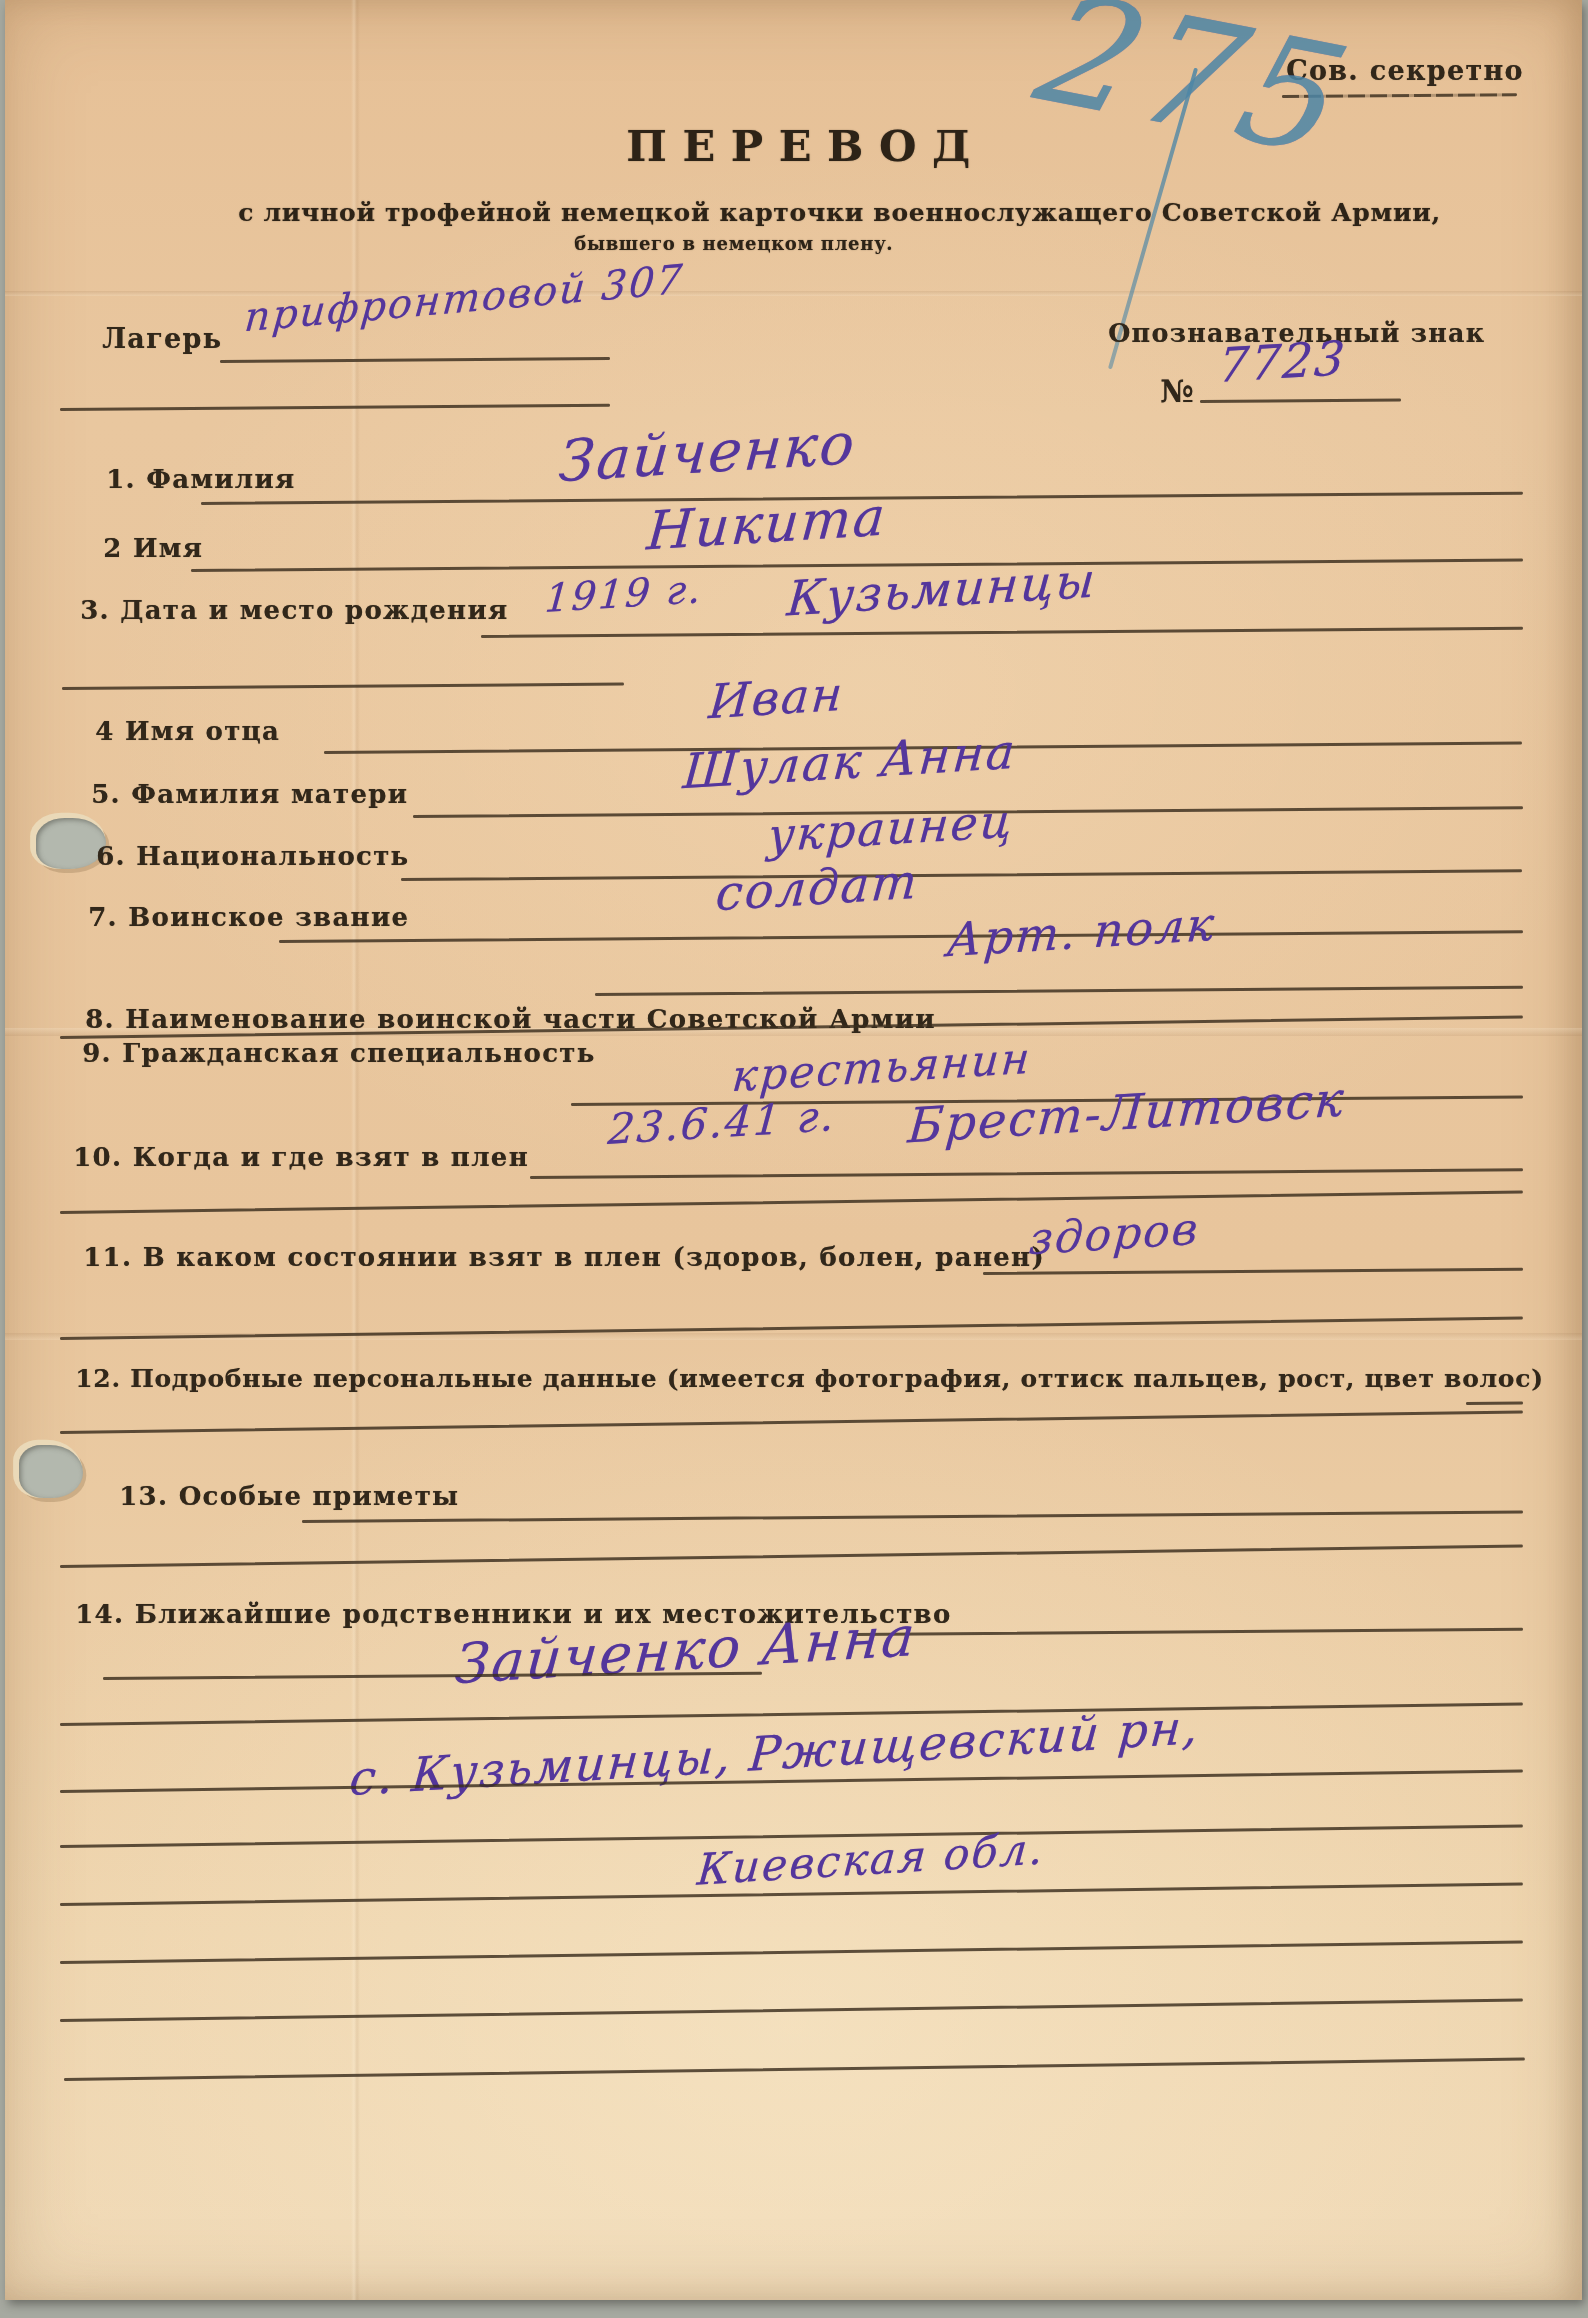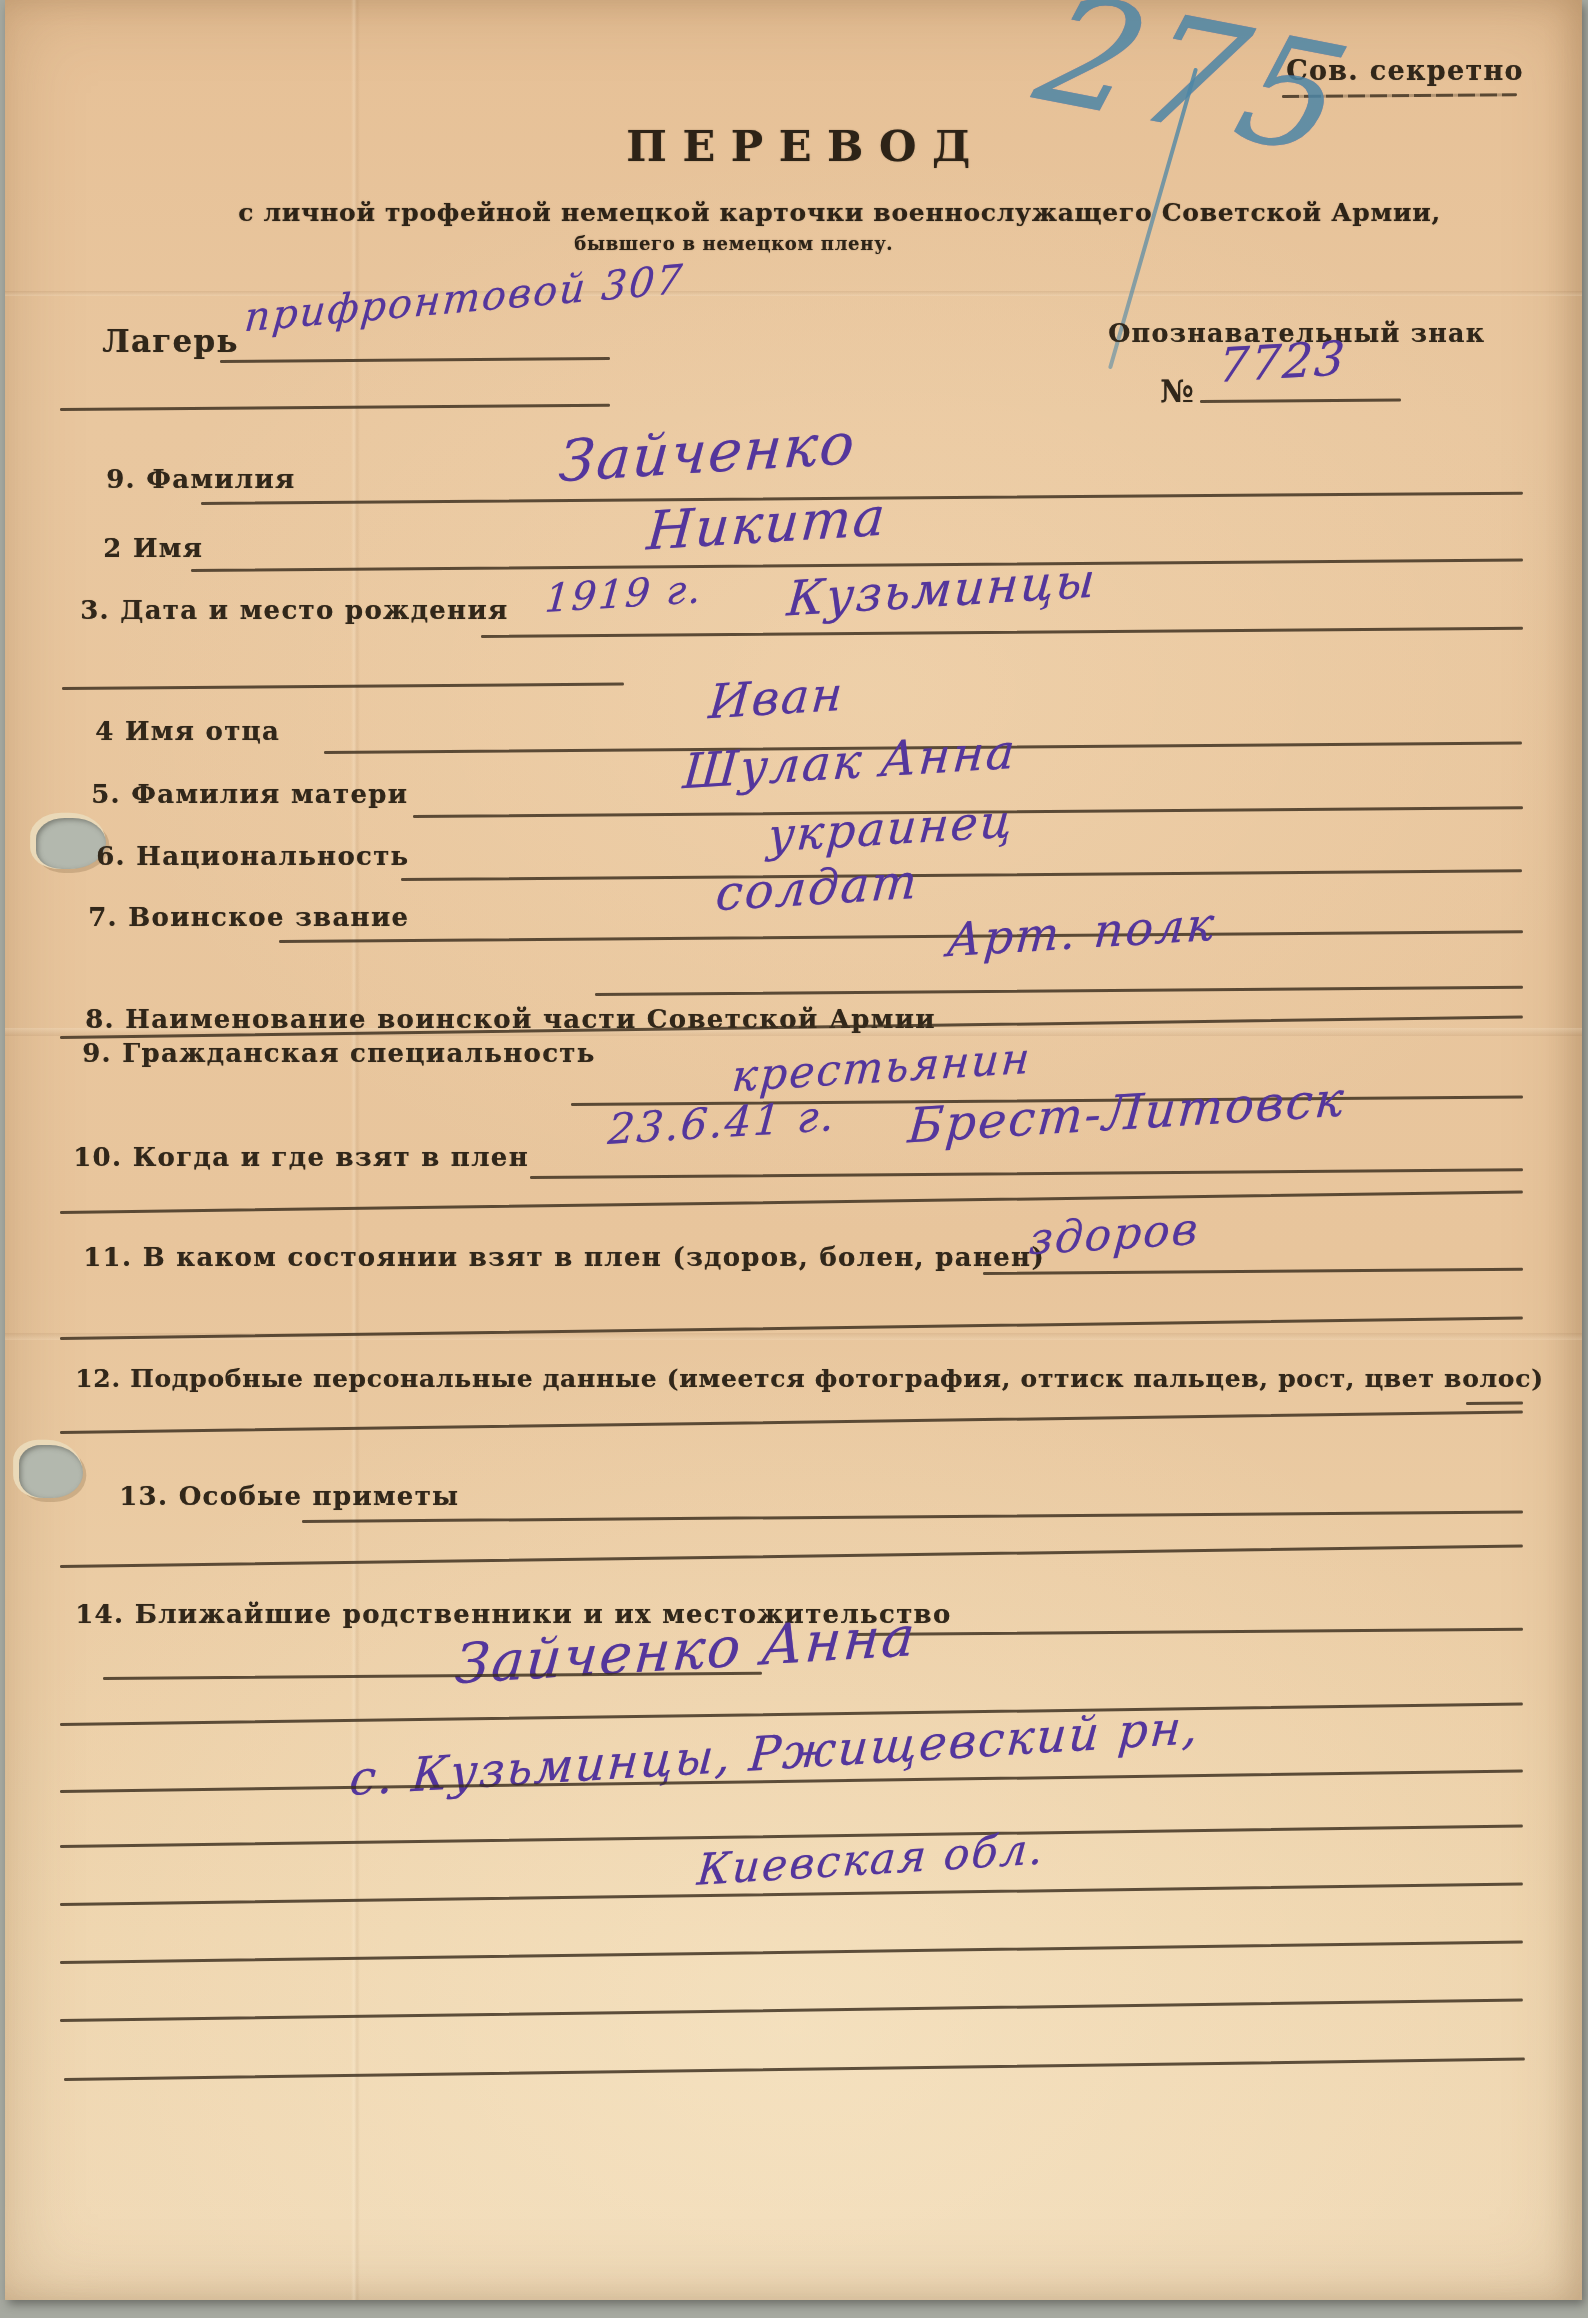--- a/index.html
+++ b/index.html
@@ -40,31 +40,31 @@
     <div class="lbl" style="left:1281px;top:55px;font-size:27px;">Сов. секретно</div>
     <div class="line" style="left:1277px;top:95px;width:235px;height:3.3px;background:repeating-linear-gradient(90deg,#3a2d1d 0 17px,rgba(58,45,29,.35) 17px 22px);"></div>
 
     <div class="hw blue" style="left:1038px;top:-11.7px;font-size:151px;letter-spacing:5.2px;opacity:.85;transform:rotate(11deg) skewX(-6deg);">275</div>
     <div class="crease" style="left:1146px;top:62px;width:3.9px;height:313px;background:linear-gradient(180deg,rgba(77,134,166,.85),rgba(77,134,166,.55));transform:rotate(16deg);border-radius:2px;"></div>
 
     <div class="title" style="left:233px;top:198px;font-size:25px;letter-spacing:0.7px;">с личной трофейной немецкой карточки военнослужащего Советской Армии,</div>
     <div class="title" style="left:621px;top:121px;font-size:43px;letter-spacing:15.6px;">ПЕРЕВОД</div>
     <div class="title" style="left:569px;top:233px;font-size:18px;letter-spacing:0.7px;">бывшего в немецком плену.</div>
 
-    <div class="lbl" style="left:97px;top:323px;font-size:31px;">Лагерь</div>
+    <div class="lbl" style="left:97px;top:323px;font-size:27px;">Лагерь</div>
     <div class="hw" style="left:239px;top:275px;font-size:40px;transform:rotate(-5deg) skewX(-10deg);">прифронтовой 307</div>
     <div class="line" style="left:215px;top:360px;width:390px;"></div>
     <div class="line" style="left:55px;top:408px;width:550px;"></div>
 
     <div class="lbl" style="left:1103px;top:318px;font-size:25.4px;">Опознавательный знак</div>
     <div class="lbl" style="left:1155px;top:373px;font-size:31px;">№</div>
     <div class="hw" style="left:1214px;top:334px;font-size:47px;">7723</div>
     <div class="line" style="left:1195px;top:400px;width:201px;"></div>
 
-    <div class="lbl" style="left:101px;top:464px;">9. Фамилия</div>
+    <div class="lbl" style="left:101px;top:464px;">1. Фамилия</div>
     <div class="hw" style="left:554px;top:419px;font-size:57px;">Зайченко</div>
     <div class="line" style="left:196px;top:502px;width:1322px;"></div>
 
     <div class="lbl" style="left:98px;top:533px;">2 Имя</div>
     <div class="hw" style="left:642px;top:493px;font-size:53px;">Никита</div>
     <div class="line" style="left:186px;top:569px;width:1332px;"></div>
 
     <div class="lbl" style="left:75px;top:595px;">3. Дата и место рождения</div>
     <div class="hw" style="left:540px;top:571px;font-size:39px;">1919 г.</div>
     <div class="hw" style="left:782px;top:561px;font-size:48px;">Кузьминцы</div>

